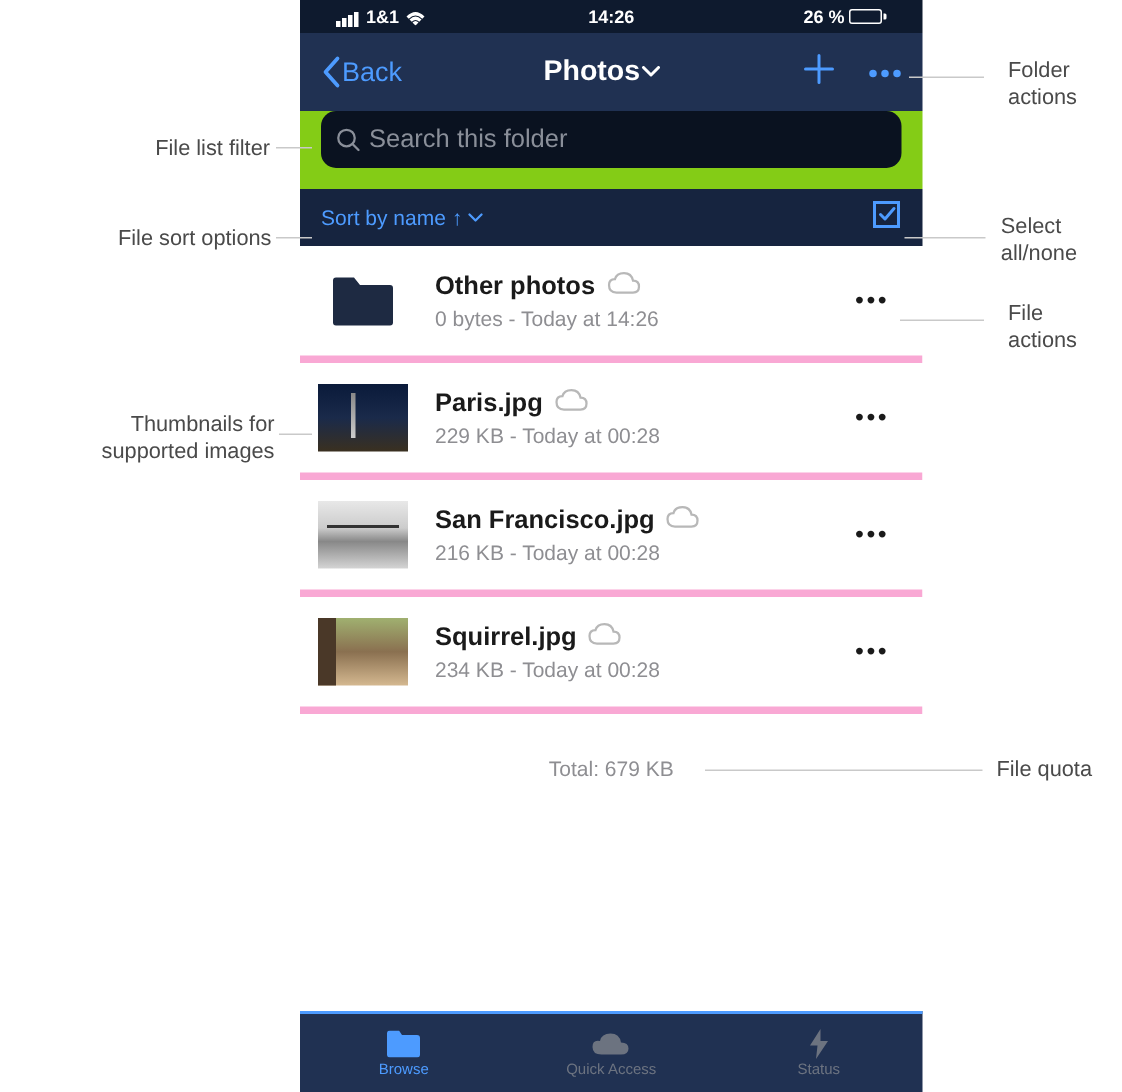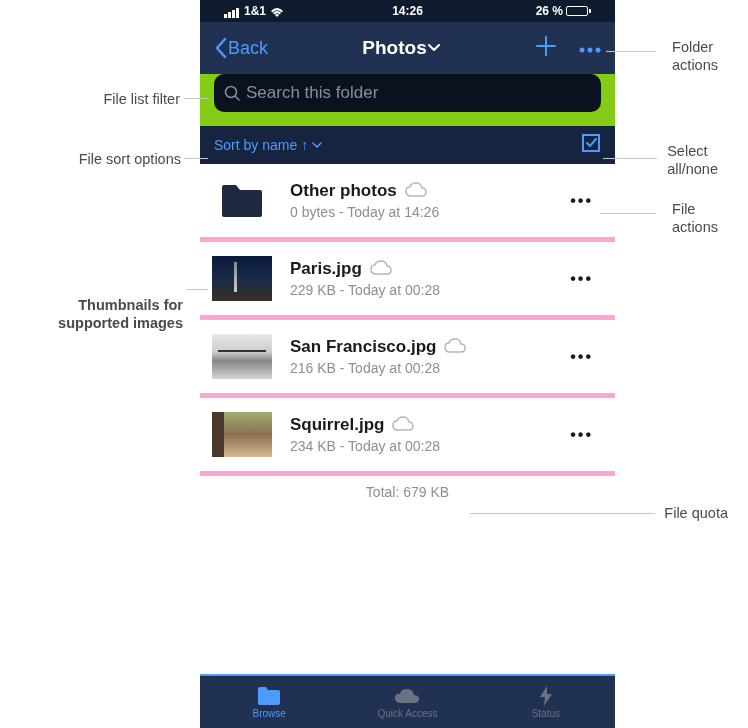--- a/index.html
+++ b/index.html
@@ -37,21 +37,21 @@
     .row { display: flex; align-items: center; padding: 14px 12px; border-bottom: 5px solid #f9a8d4; }
     .row-thumb { width: 60px; height: 45px; display: flex; align-items: center; justify-content: center; }
     .folder-thumb { width: 44px; height: 36px; }
     .img-thumb { width: 60px; height: 45px; object-fit: cover; }
     .row-info { flex: 1; padding-left: 18px; display: flex; flex-direction: column; gap: 3px; }
     .row-title-line { display: flex; align-items: center; gap: 8px; }
     .row-title { font-size: 17px; font-weight: 600; color: #1a1a1a; }
     .cloud-icon { color: #b8b8b8; }
     .row-sub { font-size: 14px; color: #8e8e92; }
     .row-actions { color: #1a1a1a; cursor: pointer; padding: 0 10px; letter-spacing: 2px; font-size: 16px; font-weight: 900; }
-    .total-line { text-align: center; color: #8e8e92; font-size: 14px; padding: 8px 0; }
+    .total-line { text-align: center; color: #8e8e92; font-size: 14px; padding: 8px 0; margin-top: 20px; }
 
     .tab-bar { height: 54px; background: #203152; display: flex; border-top: 2px solid #4d9bff; }
     .tab { flex: 1; display: flex; flex-direction: column; align-items: center; justify-content: center; gap: 2px; cursor: pointer; }
     .tab-icon { height: 20px; display: flex; align-items: center; }
     .tab-label { font-size: 10px; }
     .tab-active { color: #4d9bff; }
     .tab-inactive { color: #6c7380; }
 
     .callout { position: absolute; font-size: 14.5px; color: #4a4a4a; white-space: pre-line; line-height: 1.25; }
     .callout-line { position: absolute; height: 1px; background: #c9c9c9; }
@@ -241,18 +241,18 @@
 <div class="callout-line" style="left: 184px; top: 158px; width: 24px;"></div>
 
 <div class="callout" style="right: 30px; top: 142px;">Select
 all/none</div>
 <div class="callout-line" style="left: 603px; top: 158px; width: 54px;"></div>
 
 <div class="callout" style="right: 30px; top: 200px;">File
 actions</div>
 <div class="callout-line" style="left: 600px; top: 213px; width: 56px;"></div>
 
-<div class="callout" style="left: 43px; top: 296px; text-align:right; width:140px;font-weight:bold;">Thumbnails for
+<div class="callout" style="left: 43px; top: 274px; text-align:right; width:140px;">Thumbnails for
 supported images</div>
 <div class="callout-line" style="left: 186px; top: 289px; width: 22px;"></div>
 
 <div class="callout" style="right: 20px; top: 504px;">File quota</div>
 <div class="callout-line" style="left: 470px; top: 513px; width: 185px;"></div>
 
 </body></html>

